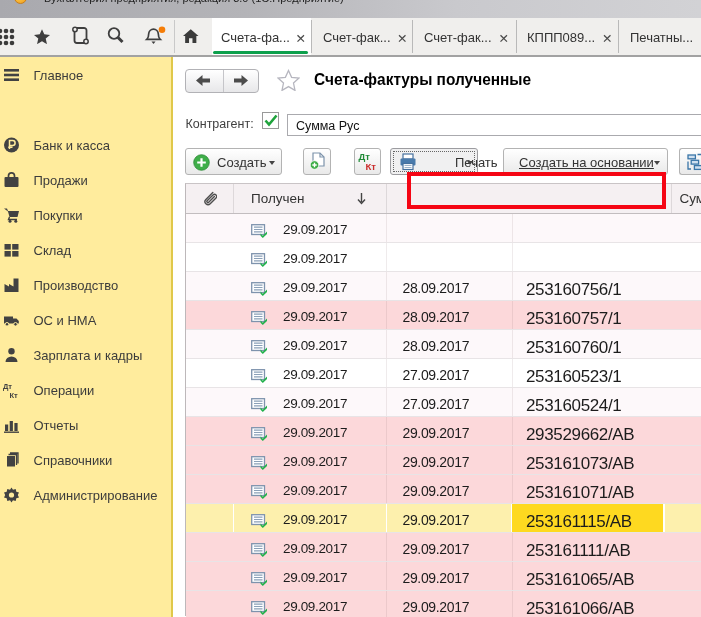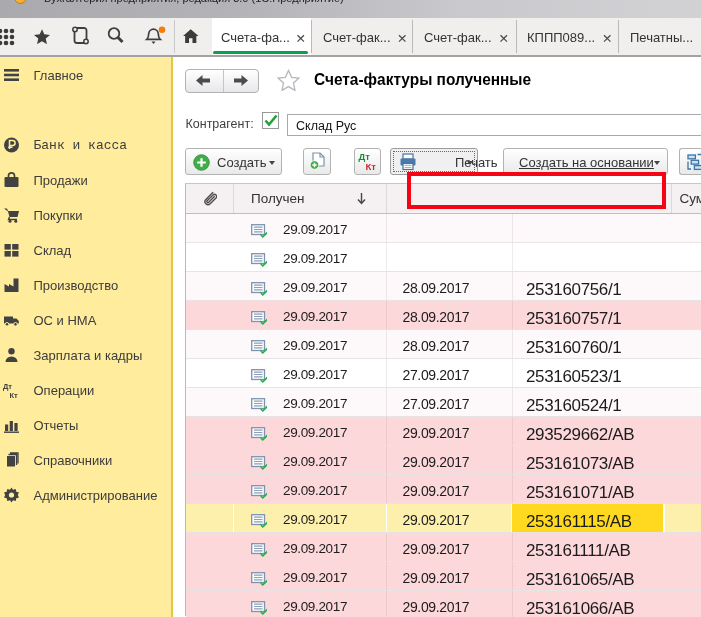--- a/index.html
+++ b/index.html
@@ -143,21 +143,21 @@
     <div class="sbitem" style="top:0.5px;">
       <svg class="ic" viewBox="0 0 17 17">
           <g fill="#424242">
             <rect x="1" y="2.5" width="15" height="2.6"></rect>
             <rect x="1" y="7.2" width="15" height="2.6"></rect>
             <rect x="1" y="11.9" width="15" height="2.6"></rect>
           </g>
         </svg>
       <div class="tx">Главное</div>
     </div>
-    <div class="sbitem" style="top:70.5px;font-family:Liberation Mono, monospace;">
+    <div class="sbitem" style="top:70.5px;">
       <svg class="ic" viewBox="0 0 17 17">
           <circle cx="8.5" cy="8.5" r="7.5" fill="#424242"></circle>
           <path d="M6.5 12.5 V4 H9.6 a2.5 2.5 0 0 1 0 5 H6.5 M5.2 10.8 H9.5" fill="none" stroke="#ffec9d" stroke-width="1.5"></path>
         </svg>
       <div class="tx">Банк и касса</div>
     </div>
     <div class="sbitem" style="top:105.5px;">
       <svg class="ic" viewBox="0 0 17 17">
           <rect x="1.5" y="5.5" width="14" height="10" rx="1" fill="#424242"></rect>
           <path d="M5.5 8 V4.3 a3 3 0 0 1 6 0 V8" fill="none" stroke="#424242" stroke-width="1.7"></path>
@@ -254,21 +254,21 @@
   </svg>
   <div class="abs" id="pagetitle">Счета-фактуры полученные</div>
 
   <div class="abs" id="ctrlabel">Контрагент:</div>
   <div class="abs" id="checkbox">
     <svg class="abs" style="left:1px;top:0.5px;" width="14" height="13" viewBox="0 0 14 13">
       <path d="M1.5 6.5 L5 10.5 L12.5 1.5" fill="none" stroke="#1fa33c" stroke-width="2.6"></path>
     </svg>
   </div>
   <div class="abs" id="ctrinput">
-      <span>Склад Рус</span>
+      <span>Сумма Рус</span>
     </div>
 
   <div class="abs" id="tbl">
     <div id="thead">
       <svg class="abs" style="left:16px;top:7px;" width="15" height="16" viewBox="0 0 15 16">
         <path d="M10.8 1.6 L3.9 8.5 a3 3 0 0 0 4.3 4.3 L14 7 a2.1 2.1 0 0 0 -3 -3 L5.2 9.8 a1.05 1.05 0 0 0 1.5 1.5 L12.4 5.6" fill="none" stroke="#4e4e4e" stroke-width="1.4" stroke-linecap="round"></path>
       </svg>
       <div class="abs" style="left:65px;top:7px;font-size:13.5px;color:#333;">Получен</div>
       <svg class="abs" style="left:171px;top:9px;" width="9" height="12" viewBox="0 0 9 12">
         <path d="M4.5 0 V9 M1 6.5 L4.5 10.5 L8 6.5" fill="none" stroke="#444" stroke-width="1.4"></path>

